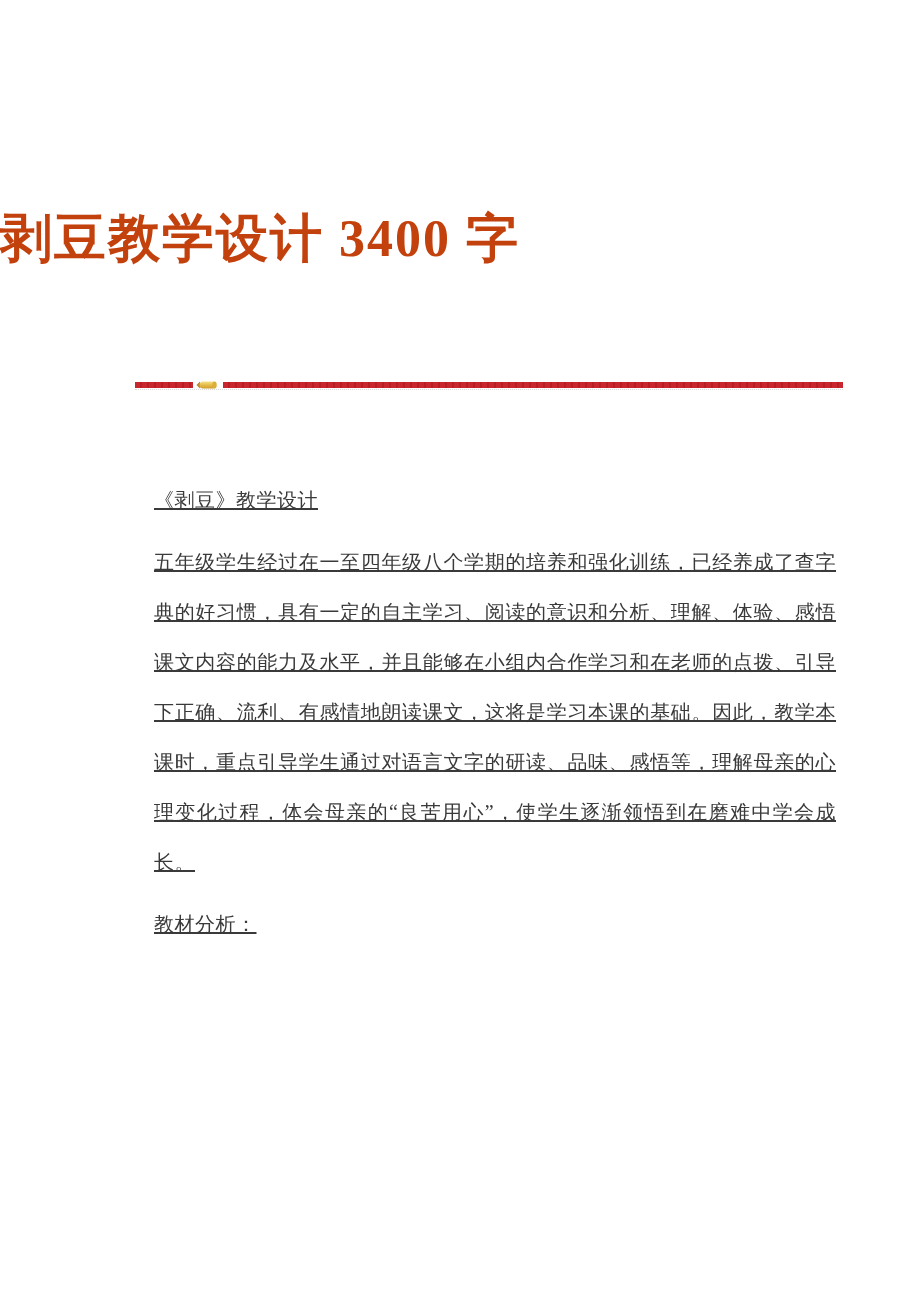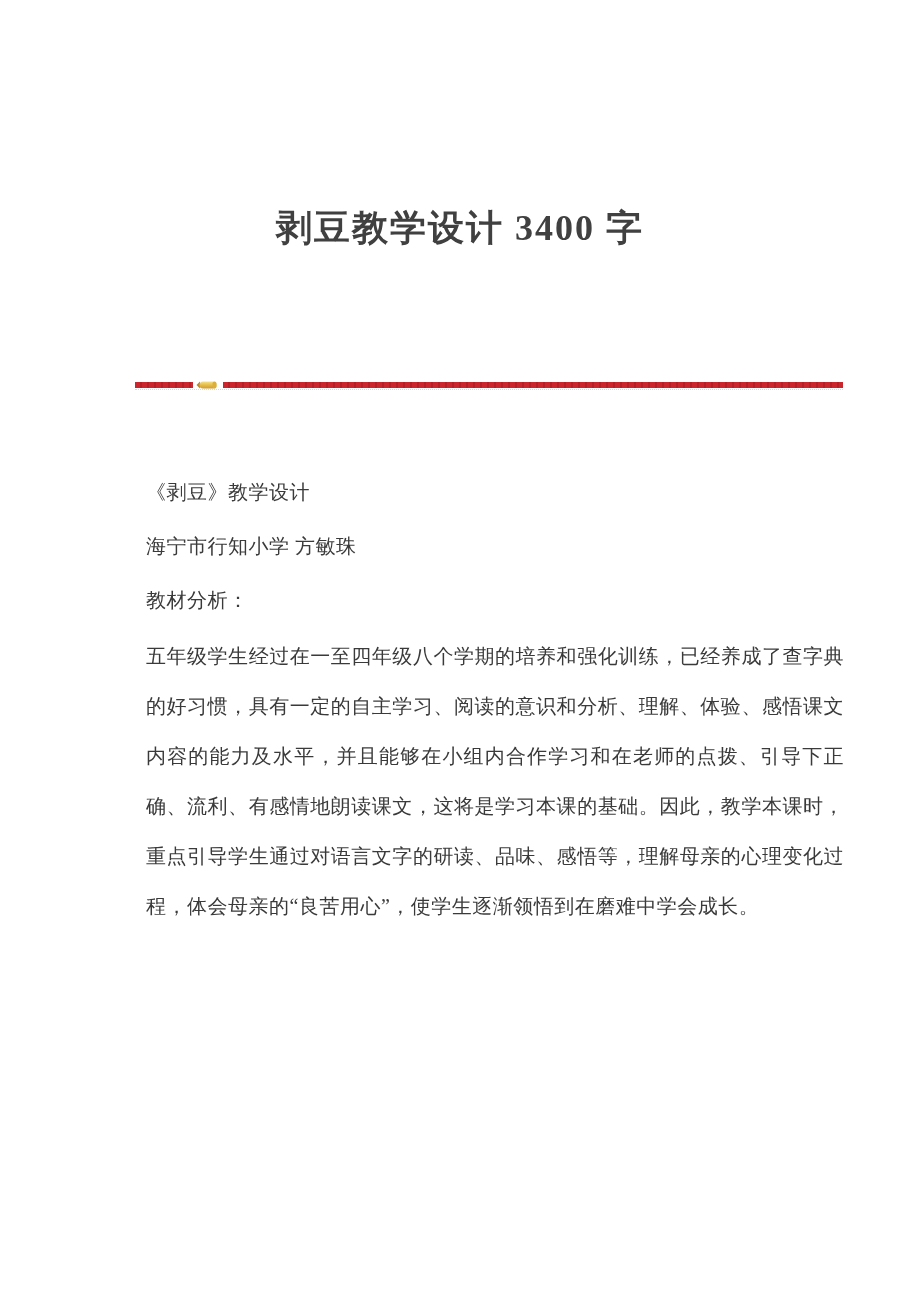--- a/index.html
+++ b/index.html
@@ -10,25 +10,25 @@
     background: #ffffff;
     overflow: hidden;
     font-family: "Liberation Serif", "DejaVu Serif", serif;
   }
   .title {
     position: absolute;
     top: 204px;
     left: 0;
     width: 100%;
     margin: 0;
-    text-align: center;
-    font-size: 36px;
+    text-align: left;
+    font-size: 52px;
     font-weight: bold;
     letter-spacing: 2px;
-    color: #404040;
+    color: #c2410c;
     font-family: "Liberation Serif", "DejaVu Serif", serif;
   }
   .divider {
     position: absolute;
     top: 381px;
     left: 135px;
     width: 708px;
     height: 8px;
     display: flex;
     align-items: center;
@@ -61,21 +61,21 @@
     position: absolute;
     top: 463px;
     left: 142px;
     width: 706px;
     font-size: 20px;
     line-height: 50px;
     letter-spacing: 0.5px;
     color: #3a3a3a;
     font-family: "Liberation Serif", "DejaVu Serif", serif;
   }
-  .content p { margin: 4px; }
+  .content p { margin: 12px; text-decoration: underline; }
   .para {
     text-align: justify;
     text-justify: inter-ideograph;
   }
   .byline   { margin-top: 4px !important; }
   .heading-1 { margin-top: 6px !important; }
   .para-1    { margin-top: 6px !important; }
   .heading-2 { margin-top: 1px !important; }
 </style>
 </head>
@@ -99,20 +99,19 @@
         <path d="M4 1.5 L0.5 5 L4 8.5 Z" fill="#b9882e"></path>
         <rect x="3.5" y="1.5" width="17" height="7" rx="3.5" fill="url(#pencil-gold)"></rect>
         <rect x="16.5" y="1.5" width="4" height="7" rx="2" fill="#dcae3a"></rect>
       </svg>
     </span>
     <span class="seg seg-right"></span>
   </div>
 
   <div class="content">
     <p class="para subtitle">《剥豆》教学设计</p>
-    <p class="para byline">海宁市行知小学 方敏珠</p>
+
+    <p class="para para-1">五年级学生经过在一至四年级八个学期的培养和强化训练，已经养成了查字典的好习惯，具有一定的自主学习、阅读的意识和分析、理解、体验、感悟课文内容的能力及水平，并且能够在小组内合作学习和在老师的点拨、引导下正确、流利、有感情地朗读课文，这将是学习本课的基础。因此，教学本课时，重点引导学生通过对语言文字的研读、品味、感悟等，理解母亲的心理变化过程，体会母亲的“良苦用心”，使学生逐渐领悟到在磨难中学会成长。</p>
 
     <p class="para heading-2">教材分析：</p>
-
-    <p class="para para-1">五年级学生经过在一至四年级八个学期的培养和强化训练，已经养成了查字典的好习惯，具有一定的自主学习、阅读的意识和分析、理解、体验、感悟课文内容的能力及水平，并且能够在小组内合作学习和在老师的点拨、引导下正确、流利、有感情地朗读课文，这将是学习本课的基础。因此，教学本课时，重点引导学生通过对语言文字的研读、品味、感悟等，理解母亲的心理变化过程，体会母亲的“良苦用心”，使学生逐渐领悟到在磨难中学会成长。</p>
   </div>
 
 </div>
 
 </body></html>

